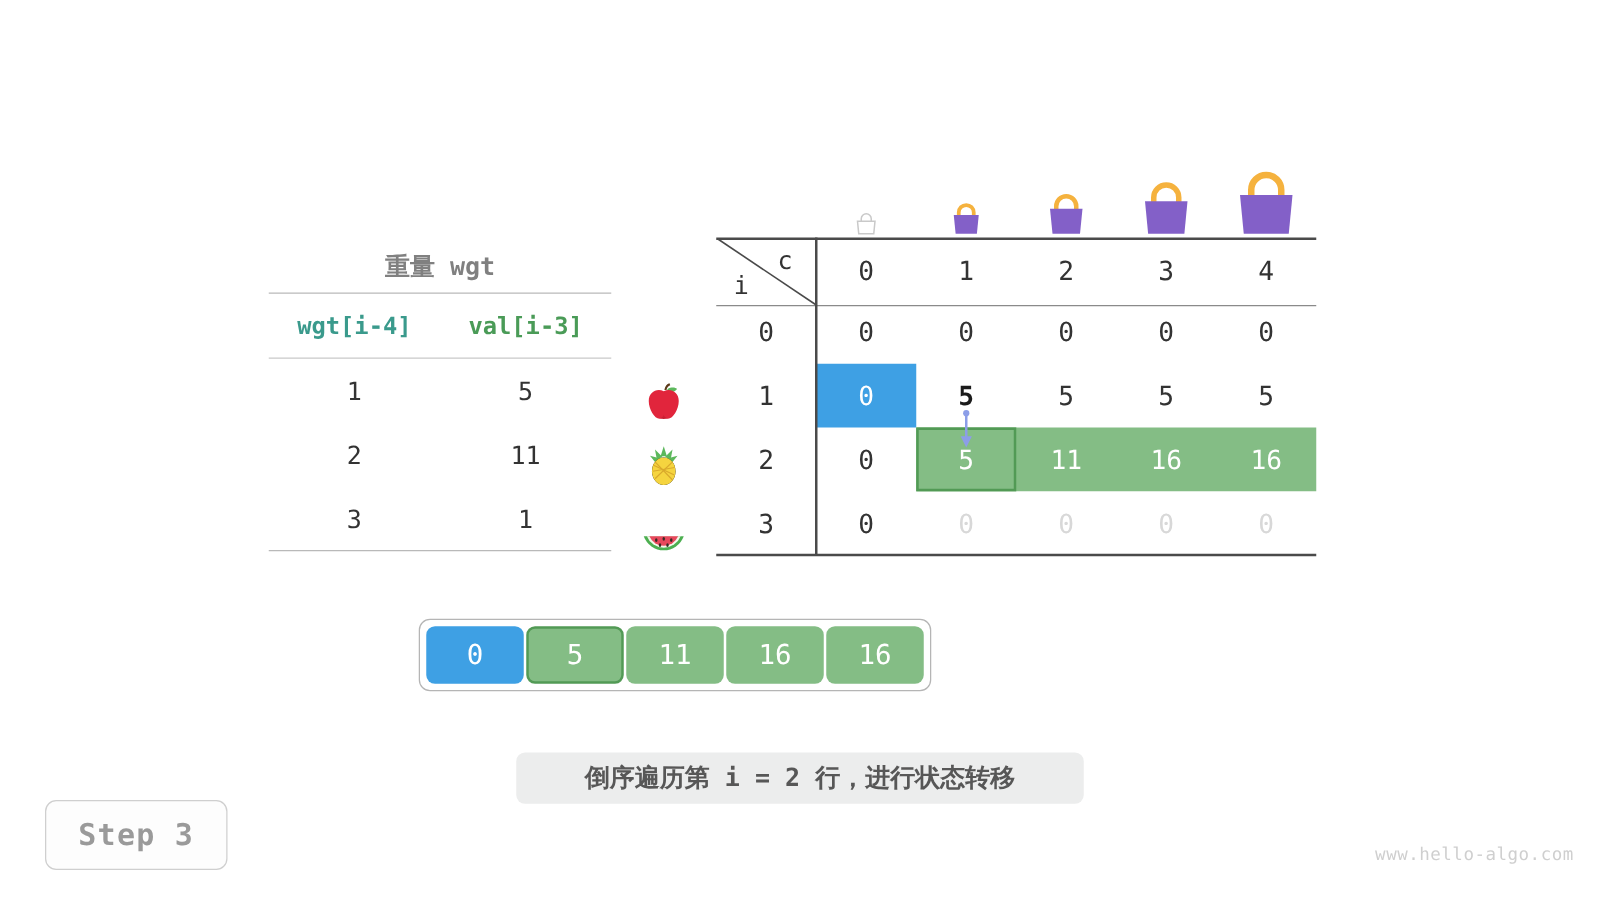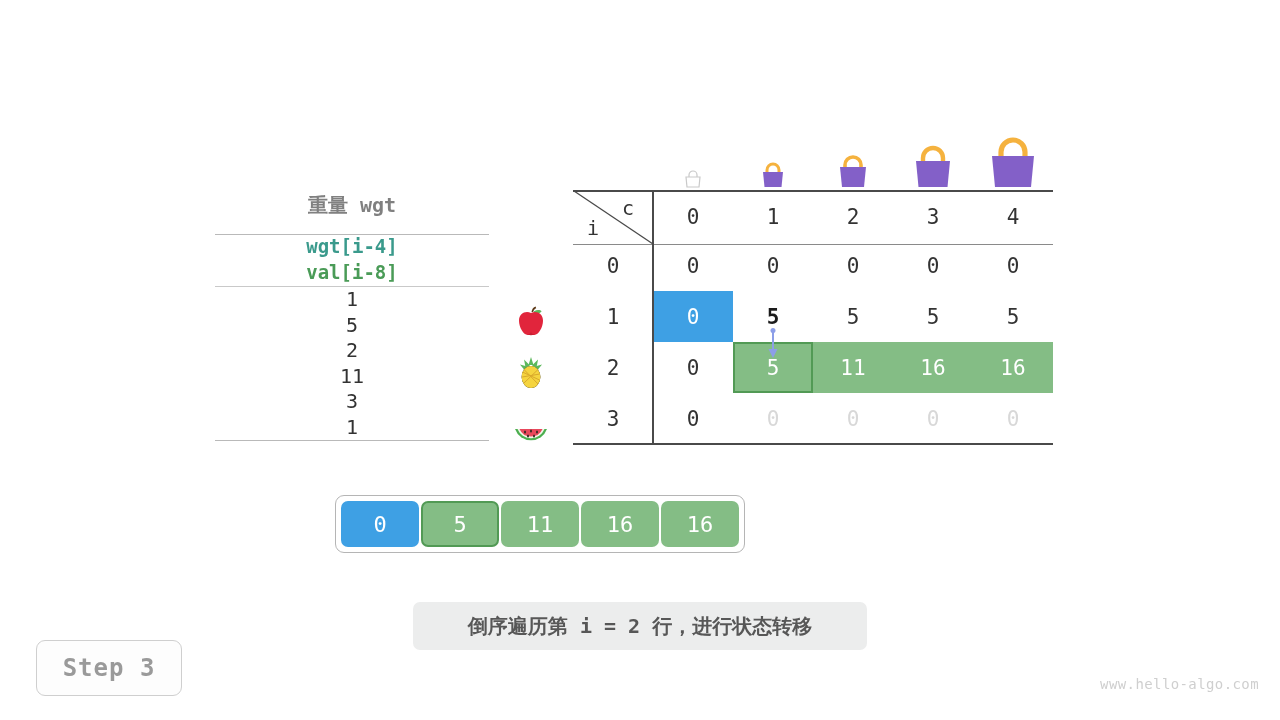--- a/index.html
+++ b/index.html
@@ -20,21 +20,20 @@
   #wv-table {
     position: absolute;
     left: 215px;
     top: 192px;
     width: 274px;
   }
   .wv-row {
     display: flex;
     height: 51px;
     align-items: center;
-    flex-direction: column;
   }
   .wv-row.head { height: 42px; }
   .wv-cell {
     flex: 1 1 0;
     text-align: center;
     font-size: 20px;
     white-space: nowrap;
   }
   .wv-hr {
     height: 0;
@@ -178,21 +177,21 @@
     color: #ffffff;
     box-sizing: border-box;
   }
 
   
   #caption {
     position: absolute;
     left: 413px;
     top: 602px;
     width: 454px;
-    height: 48px;
+    height: 41px;
     background: #eceded;
     border-radius: 7px;
     display: flex;
     align-items: center;
     justify-content: center;
     font-size: 20px;
     font-weight: bold;
     color: #575757;
     white-space: nowrap;
   }
@@ -229,21 +228,21 @@
 </head>
 <body>
 
 <div id="wv-table">
   <div class="wv-row head">
     <div class="wv-cell wv-title">重量 wgt</div>
   </div>
   <div class="wv-hr"></div>
   <div class="wv-row">
     <div class="wv-cell wv-sub-wgt">wgt[i-4]</div>
-    <div class="wv-cell wv-sub-val">val[i-8]</div>
+    <div class="wv-cell wv-sub-val">val[i-3]</div>
   </div>
   <div class="wv-hr thin"></div>
   <div class="wv-row">
     <div class="wv-cell wv-num">1</div>
     <div class="wv-cell wv-num">5</div>
   </div>
   <div class="wv-row">
     <div class="wv-cell wv-num">2</div>
     <div class="wv-cell wv-num">11</div>
   </div>

